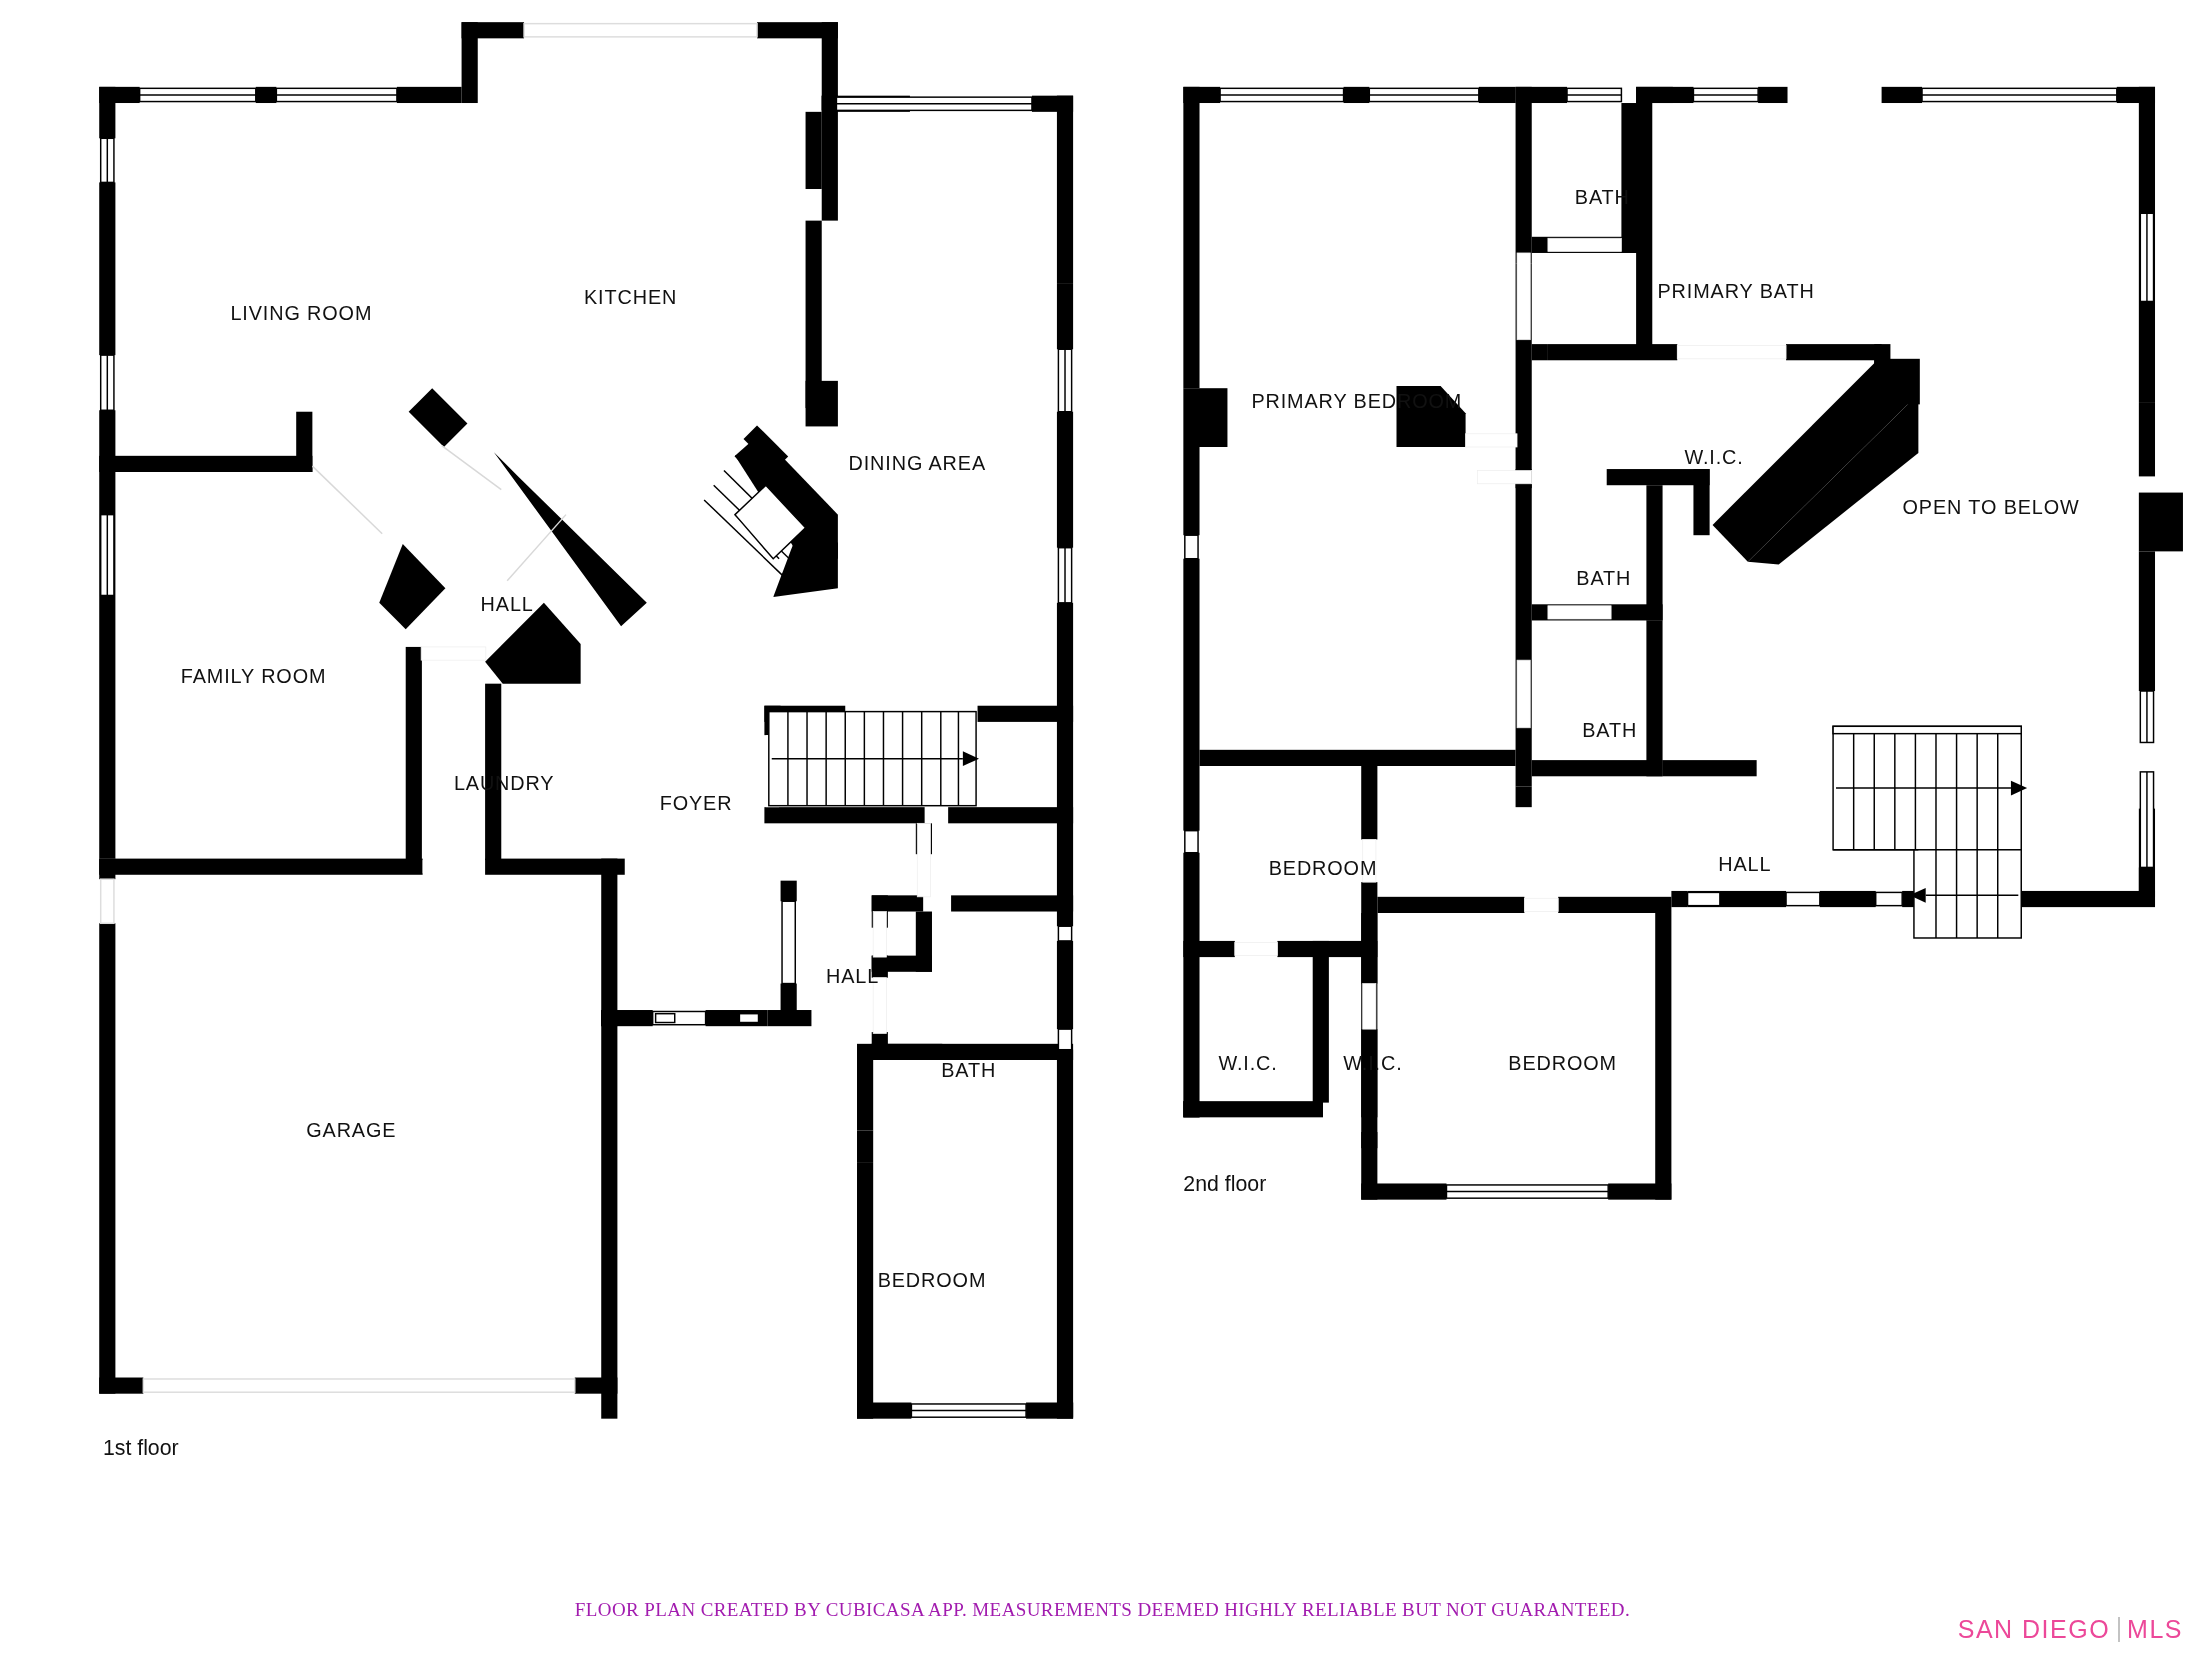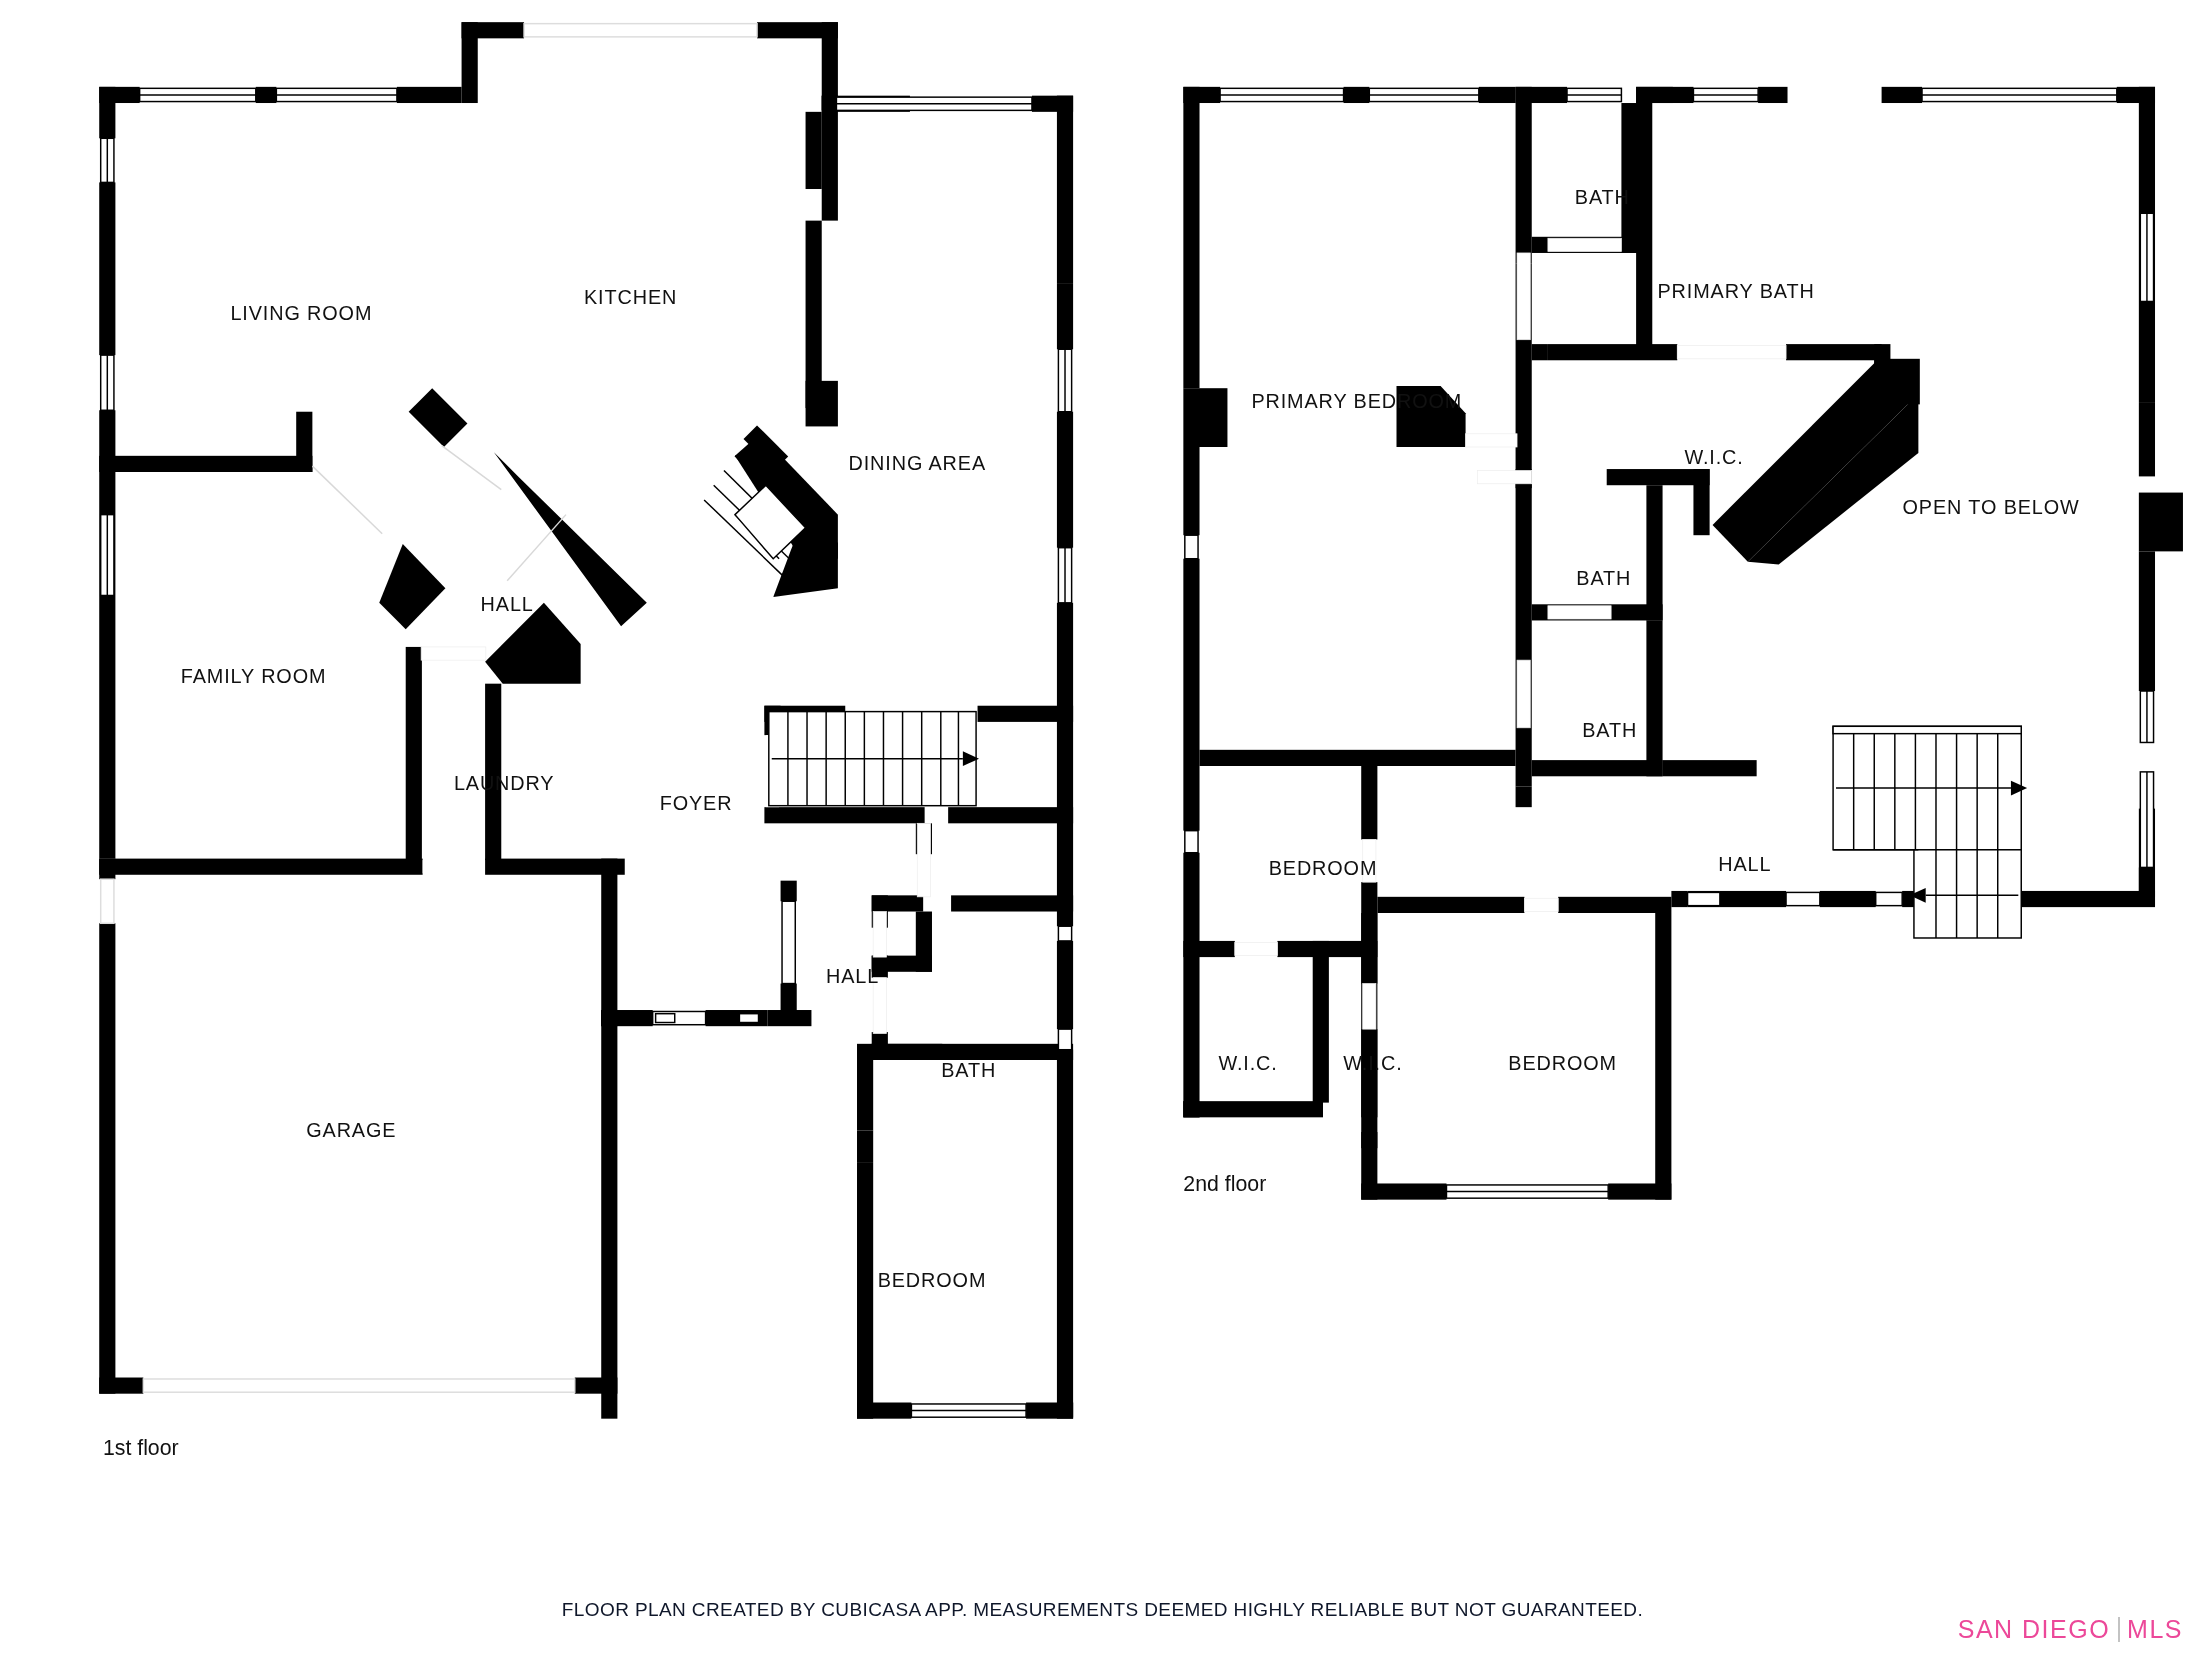--- a/index.html
+++ b/index.html
@@ -1,20 +1,20 @@
 <!DOCTYPE html>
 <html style="font-size:11.8px"><head>
 <meta charset="utf-8">
 <style>
   html,body{margin:0;padding:0;background:#fff;}
   body{width:2205px;height:1654px;font-family:"Liberation Sans",sans-serif;position:relative;overflow:hidden;}
   #plan{position:absolute;left:0;top:0;width:2205px;height:1654px;}
   .roomlabel{font-family:"Liberation Sans",sans-serif;font-size:27px;fill:#111;letter-spacing:1.2px;text-anchor:middle;dominant-baseline:middle;}
   .floorlabel{font-family:"Liberation Sans",sans-serif;font-size:29px;fill:#111;text-anchor:start;}
-  .footer{position:absolute;left:0;top:1599px;width:2205px;text-align:center;font-size:19px;color:#0f172a;letter-spacing:0.4px;font-family:Liberation Sans, sans-serif;}
+  .footer{position:absolute;left:0;top:1599px;width:2205px;text-align:center;font-size:19px;color:#a21caf;letter-spacing:0.4px;font-family:Liberation Serif, serif;}
   .logo{position:absolute;right:22px;bottom:10.3px;display:flex;align-items:center;gap:7.4px;color:#ec4899;font-size:25px;font-family:Liberation Sans, sans-serif;letter-spacing:1.5px;}
   .logo .bar{display:inline-block;width:2.2px;height:25px;background:#c3c3c3;}
 </style>
 </head>
 <body>
 
 <svg id="plan" viewBox="0 0 3000 2250" xmlns="http://www.w3.org/2000/svg">
 
   <rect x="0" y="0" width="3000" height="2250" fill="#ffffff"></rect>
 

